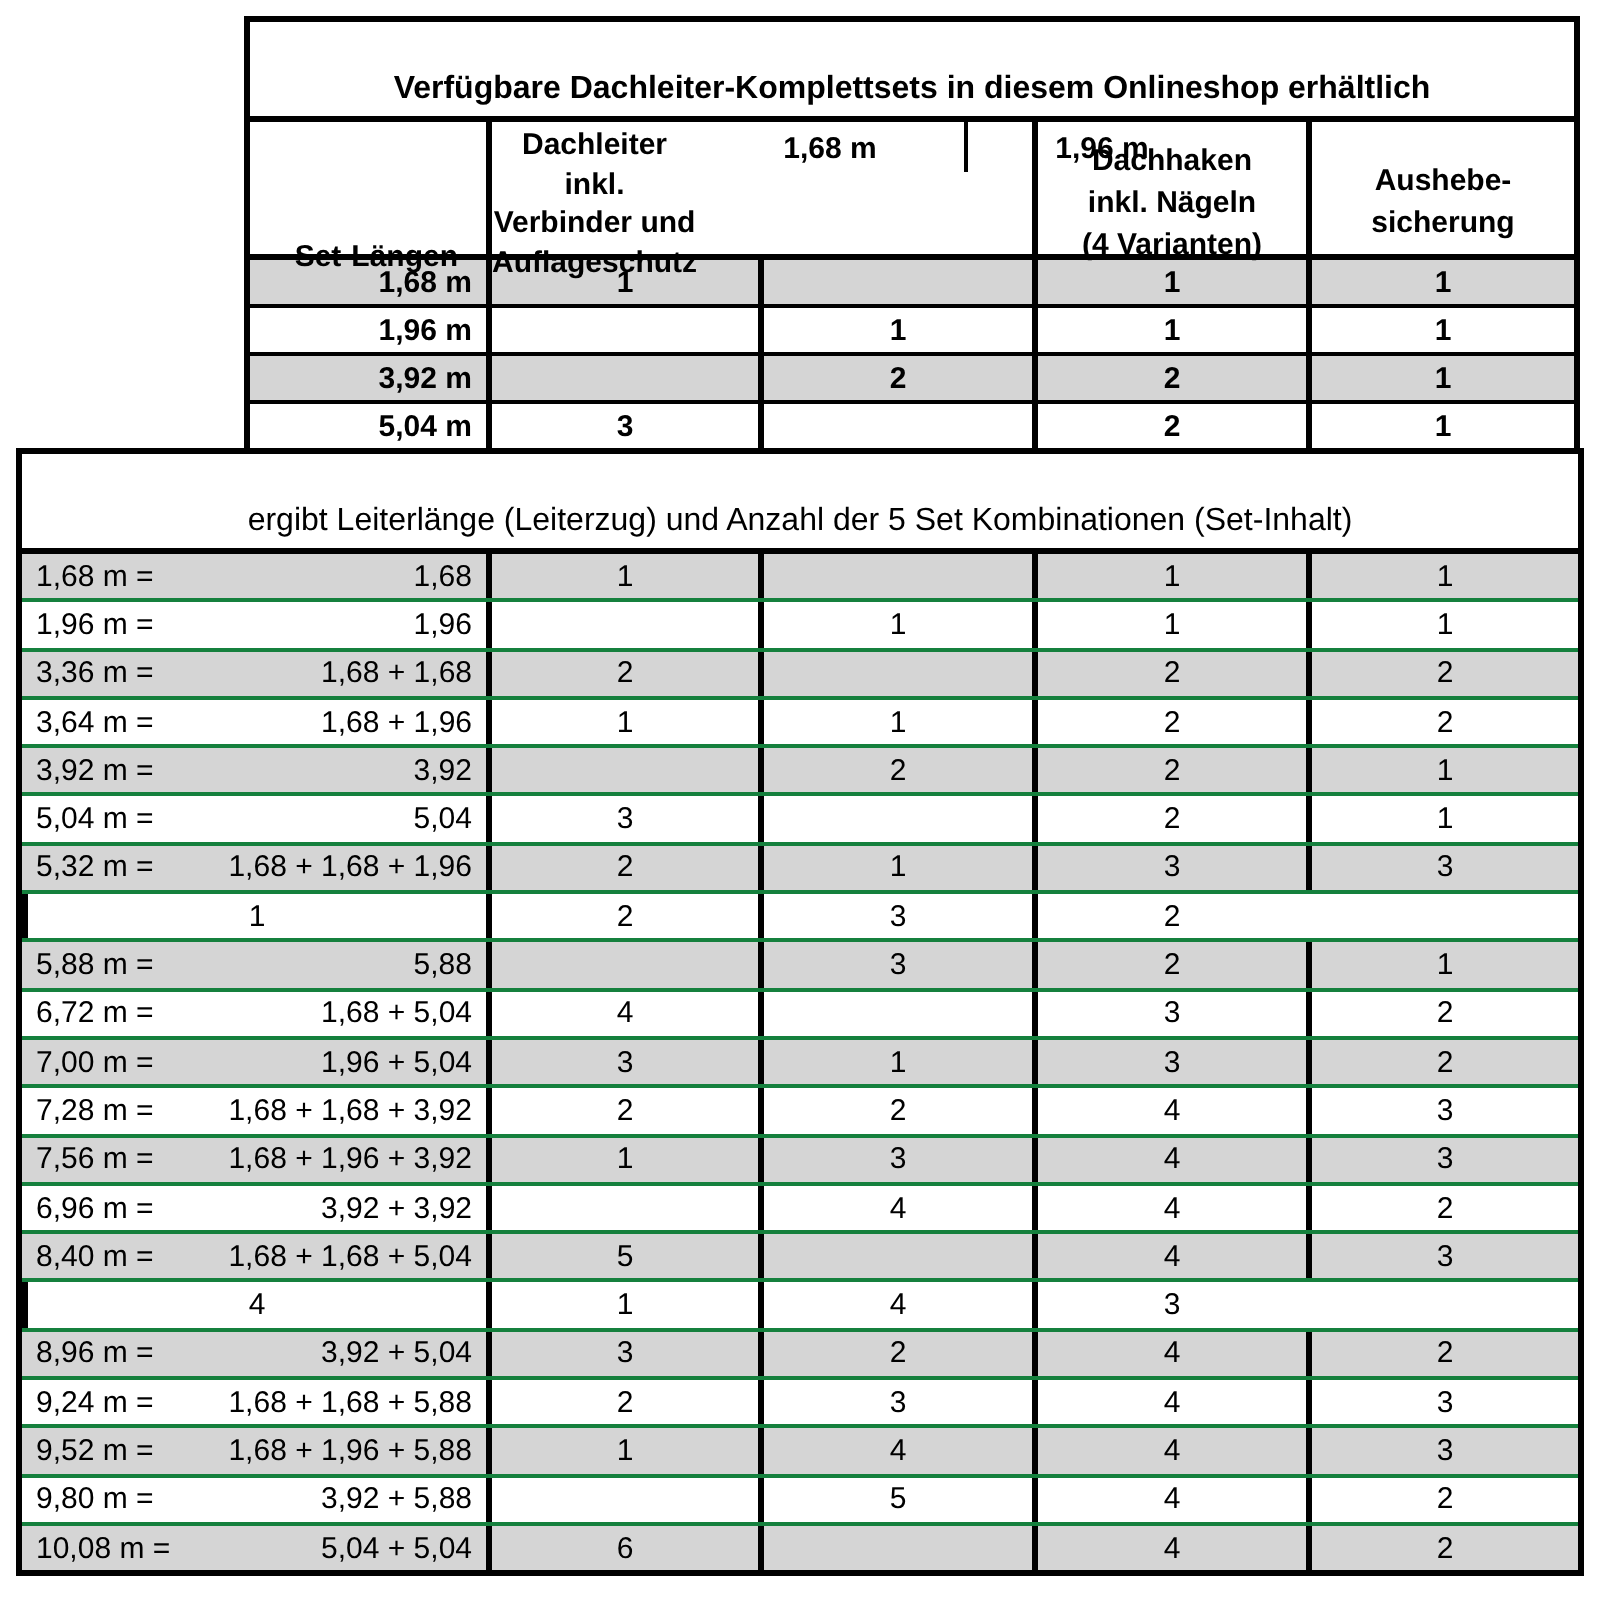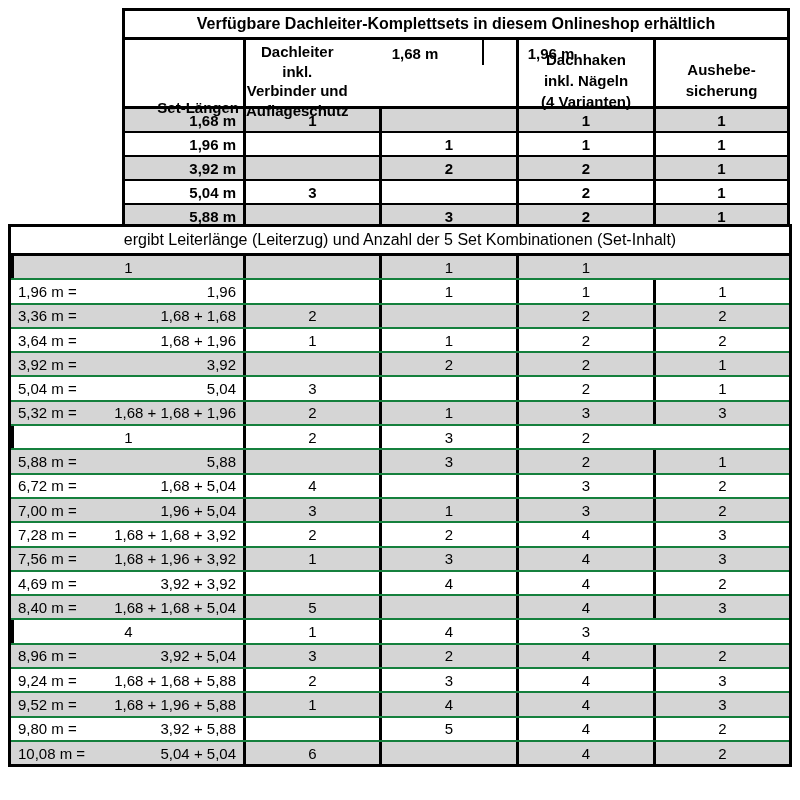--- a/index.html
+++ b/index.html
@@ -14,40 +14,40 @@
     width: 800px;
     height: 800px;
     background: #ffffff;
     overflow: hidden;
   }
 
   
   .tbl { position: absolute; border: 3px solid #000; background: #fff; }
   .title-row {
     display: flex; align-items: center; justify-content: center;
-    font-size: 16px; border-bottom: 3px solid #000; background: #fff;
+    font-size: 16px; border-bottom: 3px solid #000; background: #fff; margin-top: 21px;
   }
   .cell { display: flex; align-items: center; justify-content: center; overflow: hidden; }
   .b1 { border-left: 3px solid #000; }
   .shade { background: #d5d5d5; }
   .plain { background: #ffffff; }
 
   
   .top-table { left: 122px; top: 8px; width: 662px; font-weight: bold; }
   .top-table .title-row { height: 26px; font-weight: bold; }
   .t-header {
     display: grid;
     grid-template-columns: 118px 136px 137px 137px 134px;
     height: 66px;
     border-bottom: 3px solid #000;
     font-size: 15px;
   }
   .h-setlen {
     display: flex; align-items: flex-end; justify-content: flex-end;
-    padding: 0 4px 4px 0;
+    padding: 0 14px 4px 0;
   }
   .h-group { grid-column: 2 / span 2; display: flex; }
   .h-group-label {
     flex: 1; display: flex; align-items: center; justify-content: center;
     text-align: center; white-space: pre-line; line-height: 1.3; padding-top: 2px;
   }
   .h-subrow { height: 25px; display: grid; grid-template-columns: 133px 137px; }
   .h-sub { display: flex; align-items: flex-end; justify-content: center; padding-bottom: 3px; }
   .h-sub2 { border-left: 2px solid #000; }
   .h-multi {
@@ -139,20 +139,24 @@
     <div class="cell b1">2</div>
     <div class="cell b1">1</div>
   </div>
       </div>
   </section>
 
   <section class="tbl bottom-table">
     <div class="title-row">ergibt Leiterlänge (Leiterzug) und Anzahl der 5 Set Kombinationen (Set-Inhalt)</div>
     <div>
         <div class="brow shade">
+    <div class="cell c-combo">
+      <span>1,68 m =</span>
+      <span>1,68</span>
+    </div>
     <div class="cell b1">1</div>
     <div class="cell b1"></div>
     <div class="cell b1">1</div>
     <div class="cell b1">1</div>
   </div>
         <div class="brow plain">
     <div class="cell c-combo">
       <span>1,96 m =</span>
       <span>1,96</span>
     </div>
@@ -262,21 +266,21 @@
       <span>7,56 m =</span>
       <span>1,68 + 1,96 + 3,92</span>
     </div>
     <div class="cell b1">1</div>
     <div class="cell b1">3</div>
     <div class="cell b1">4</div>
     <div class="cell b1">3</div>
   </div>
         <div class="brow plain">
     <div class="cell c-combo">
-      <span>4,69 m =</span>
+      <span>6,96 m =</span>
       <span>3,92 + 3,92</span>
     </div>
     <div class="cell b1"></div>
     <div class="cell b1">4</div>
     <div class="cell b1">4</div>
     <div class="cell b1">2</div>
   </div>
         <div class="brow shade">
     <div class="cell c-combo">
       <span>8,40 m =</span>

